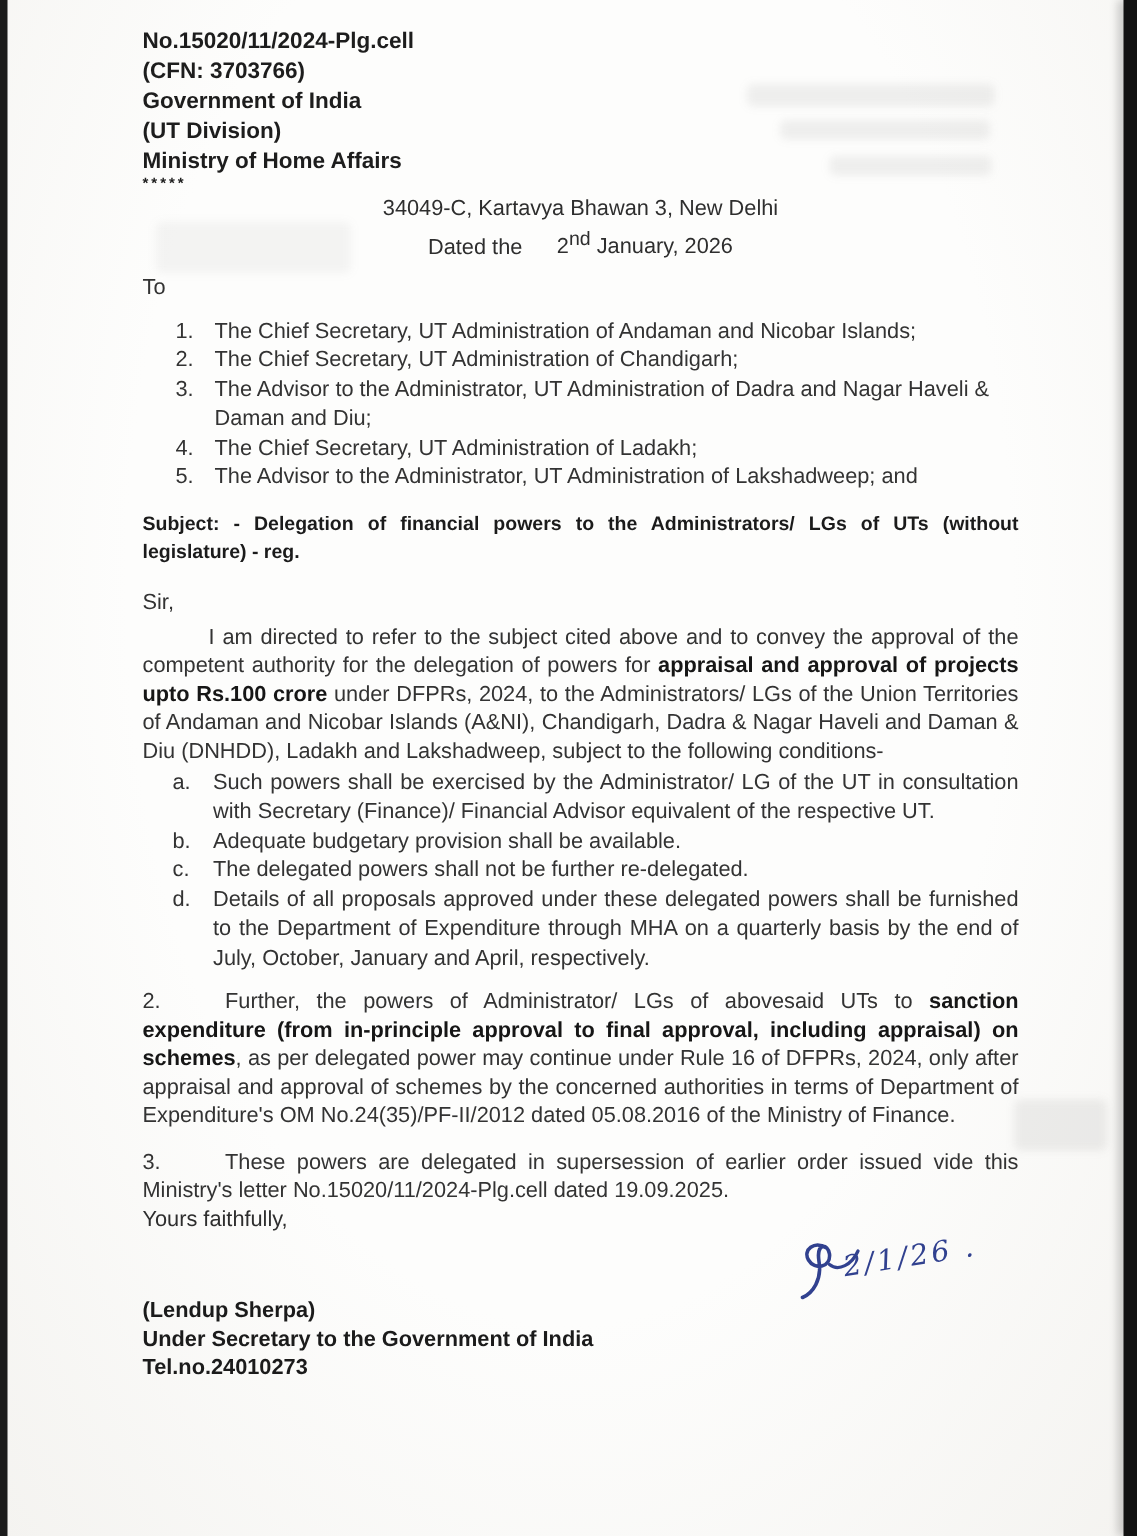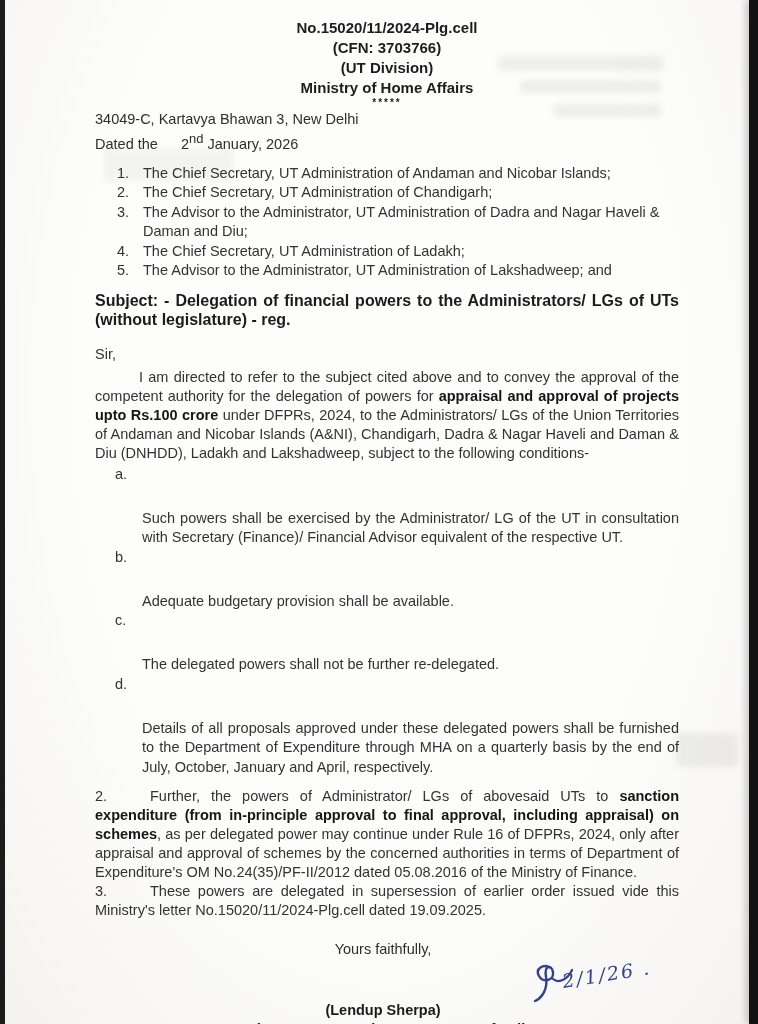--- a/index.html
+++ b/index.html
@@ -14,53 +14,53 @@
   .edge-right{right:0;width:9px;background:#121212;box-shadow:-4px 0 6px rgba(0,0,0,0.18);}
   .artifact{position:absolute;background:rgba(110,110,110,0.10);filter:blur(3px);border-radius:4px;}
   .a1{left:498px;top:56px;width:165px;height:15px;}
   .a2{left:520px;top:80px;width:140px;height:13px;}
   .a3{left:553px;top:104px;width:108px;height:13px;}
   .a4{left:676px;top:733px;width:62px;height:34px;}
   .a5{left:104px;top:148px;width:130px;height:34px;background:rgba(110,110,110,0.07);}
 
   .content{position:absolute;left:95px;top:0;width:584px;}
 
-  .hdr{text-align:center;padding-top:18px;font-weight:bold;color:#1d1d1d;font-size:15px;line-height:20px;}
+  .hdr{text-align:left;padding-top:18px;font-weight:bold;color:#1d1d1d;font-size:15px;line-height:20px;}
   .stars{font-size:10px;line-height:10px;letter-spacing:2px;}
 
-  .dateline{text-align:left;margin-top:2px;line-height:19px;color:#2e2e2e;}
+  .dateline{text-align:center;margin-top:2px;line-height:19px;color:#2e2e2e;}
   .dateline sup{font-size:13px;}
   .date-prefix{margin-right:23px;}
 
   .to{margin-top:8px;}
 
   .addr{margin-top:10px;padding-left:22px;}
   .li{display:flex;line-height:19.5px;}
   .num{flex:none;width:26px;}
   .lt{flex:1;}
 
-  .subject{margin-top:10px;font-weight:bold;color:#1b1b1b;text-align:justify;font-size:16px;}
+  .subject{margin-top:10px;font-weight:bold;color:#1b1b1b;text-align:justify;font-size:13px;}
 
   .sir{margin-top:16px;}
 
   .para{text-align:justify;margin-top:4px;}
   .p1{text-indent:44px;}
 
   .conds{margin-top:2px;padding-left:20px;}
   .conds .num{width:27px;}
-  .conds .lt{text-align:justify;margin-top:44px;}
+  .conds .lt{text-align:justify;}
 
   .npara{text-align:justify;}
   .mt10{margin-top:10px;}
-  .mt12{margin-top:0;}
+  .mt12{margin-top:12px;}
   .pnum{display:inline-block;width:55px;}
 
   b{color:#161616;}
 
-  .closing{text-align:center;margin-top:20px;padding-right:8px;color:#2e2e2e;}
+  .closing{text-align:left;margin-top:0;padding-right:8px;color:#2e2e2e;}
   .sig-area{position:relative;height:42px;}
   .sig-svg{position:absolute;right:88px;top:-4px;}
   .sig-date{
     position:absolute;right:20px;top:6px;
     font-family:"DejaVu Serif",serif;font-style:italic;
     font-size:19px;color:#31418f;letter-spacing:2px;
     transform:rotate(-9deg);
   }
   .sig-name,.sig-title,.sig-tel{font-weight:bold;color:#1b1b1b;line-height:19px;}
 </style>
@@ -74,30 +74,32 @@
   <div class="artifact a2"></div>
   <div class="artifact a3"></div>
   <div class="artifact a4"></div>
   <div class="artifact a5"></div>
 
   <div class="content">
 
     <div class="hdr">
       <div>No.15020/11/2024-Plg.cell</div>
       <div>(CFN: 3703766)</div>
+      <div>Government of India</div>
       <div>(UT Division)</div>
       <div>Ministry of Home Affairs</div>
       <div class="stars">*****</div>
     </div>
 
     <div class="dateline">
       <div>34049-C, Kartavya Bhawan 3, New Delhi</div>
       <div><span class="date-prefix">Dated the</span><span>2</span><sup>nd</sup><span> January, 2026</span></div>
     </div>
 
+    <div class="to">To</div>
 
     <div class="addr">
       <div class="li">
           <span class="num">1.</span>
           <span class="lt">The Chief Secretary, UT Administration of Andaman and Nicobar Islands;</span>
         </div>
       <div class="li">
           <span class="num">2.</span>
           <span class="lt">The Chief Secretary, UT Administration of Chandigarh;</span>
         </div>

